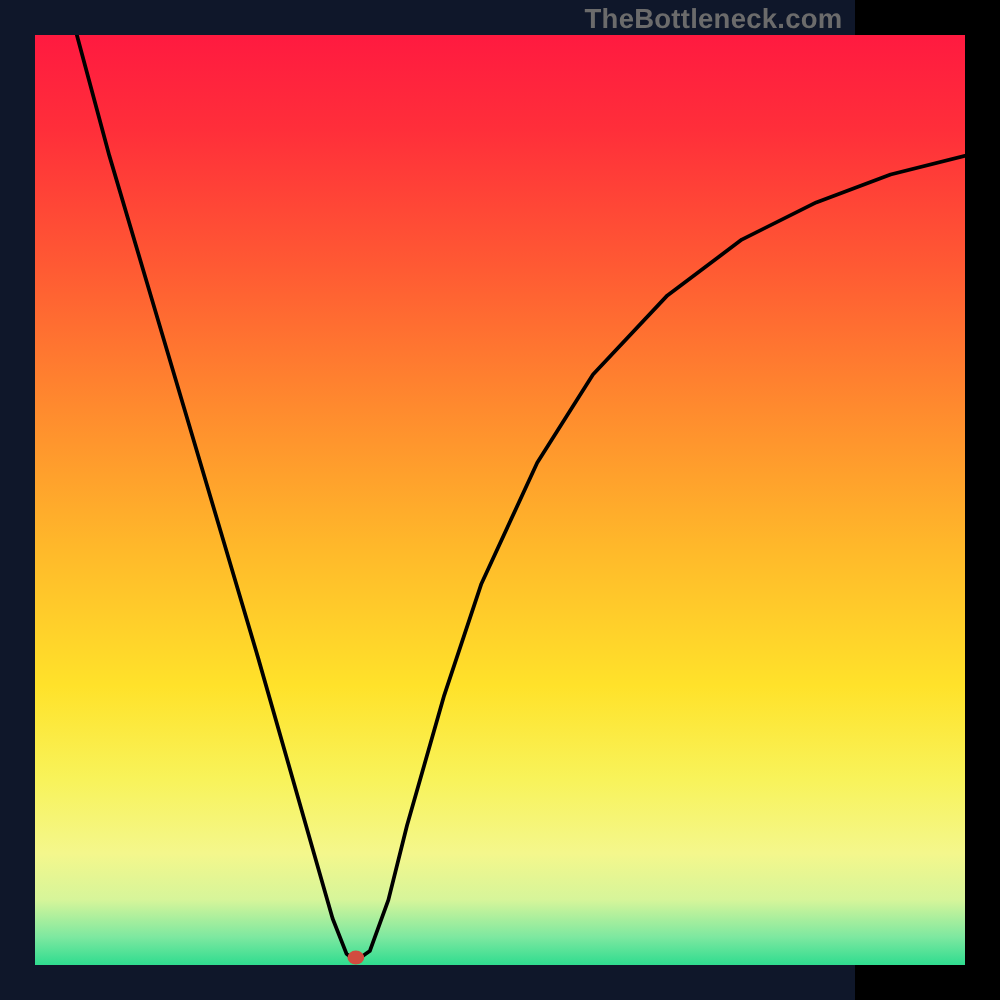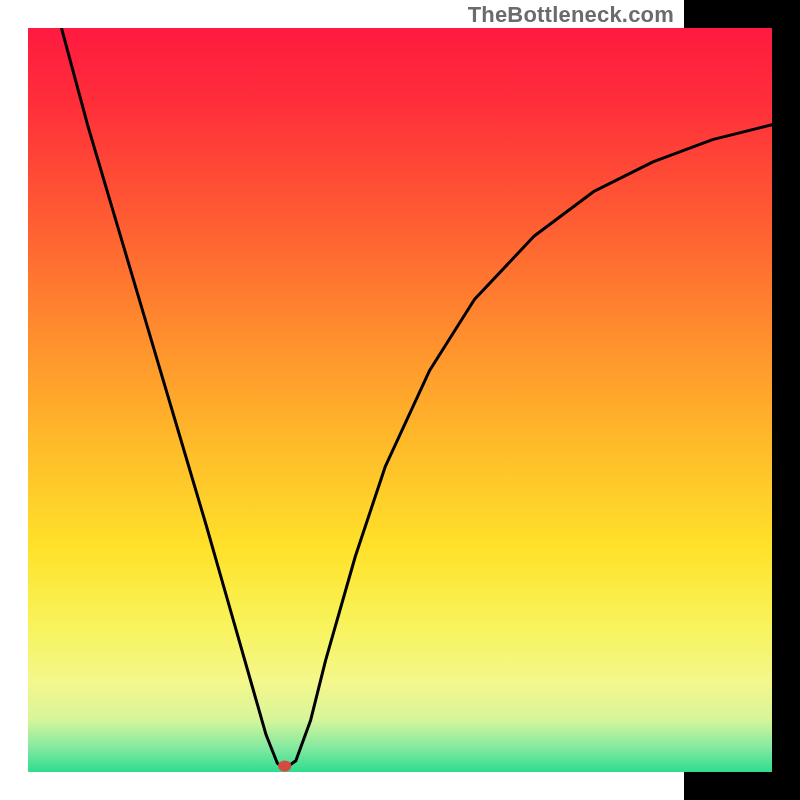--- a/index.html
+++ b/index.html
@@ -8,21 +8,21 @@
     width: 800px;
     height: 800px;
     background: #000;
     font-family: Arial, Helvetica, sans-serif;
     overflow: hidden;
   }
   .frame {
     position: relative;
     width: 684px;
     height: 800px;
-    background: #ffffff;
+    background: #0f172a;
   }
   .watermark {
     position: absolute;
     top: 2px;
     right: 10px;
     color: #6b6b6b;
     font-size: 22px;
     font-weight: 600;
     letter-spacing: 0.2px;
     user-select: none;

